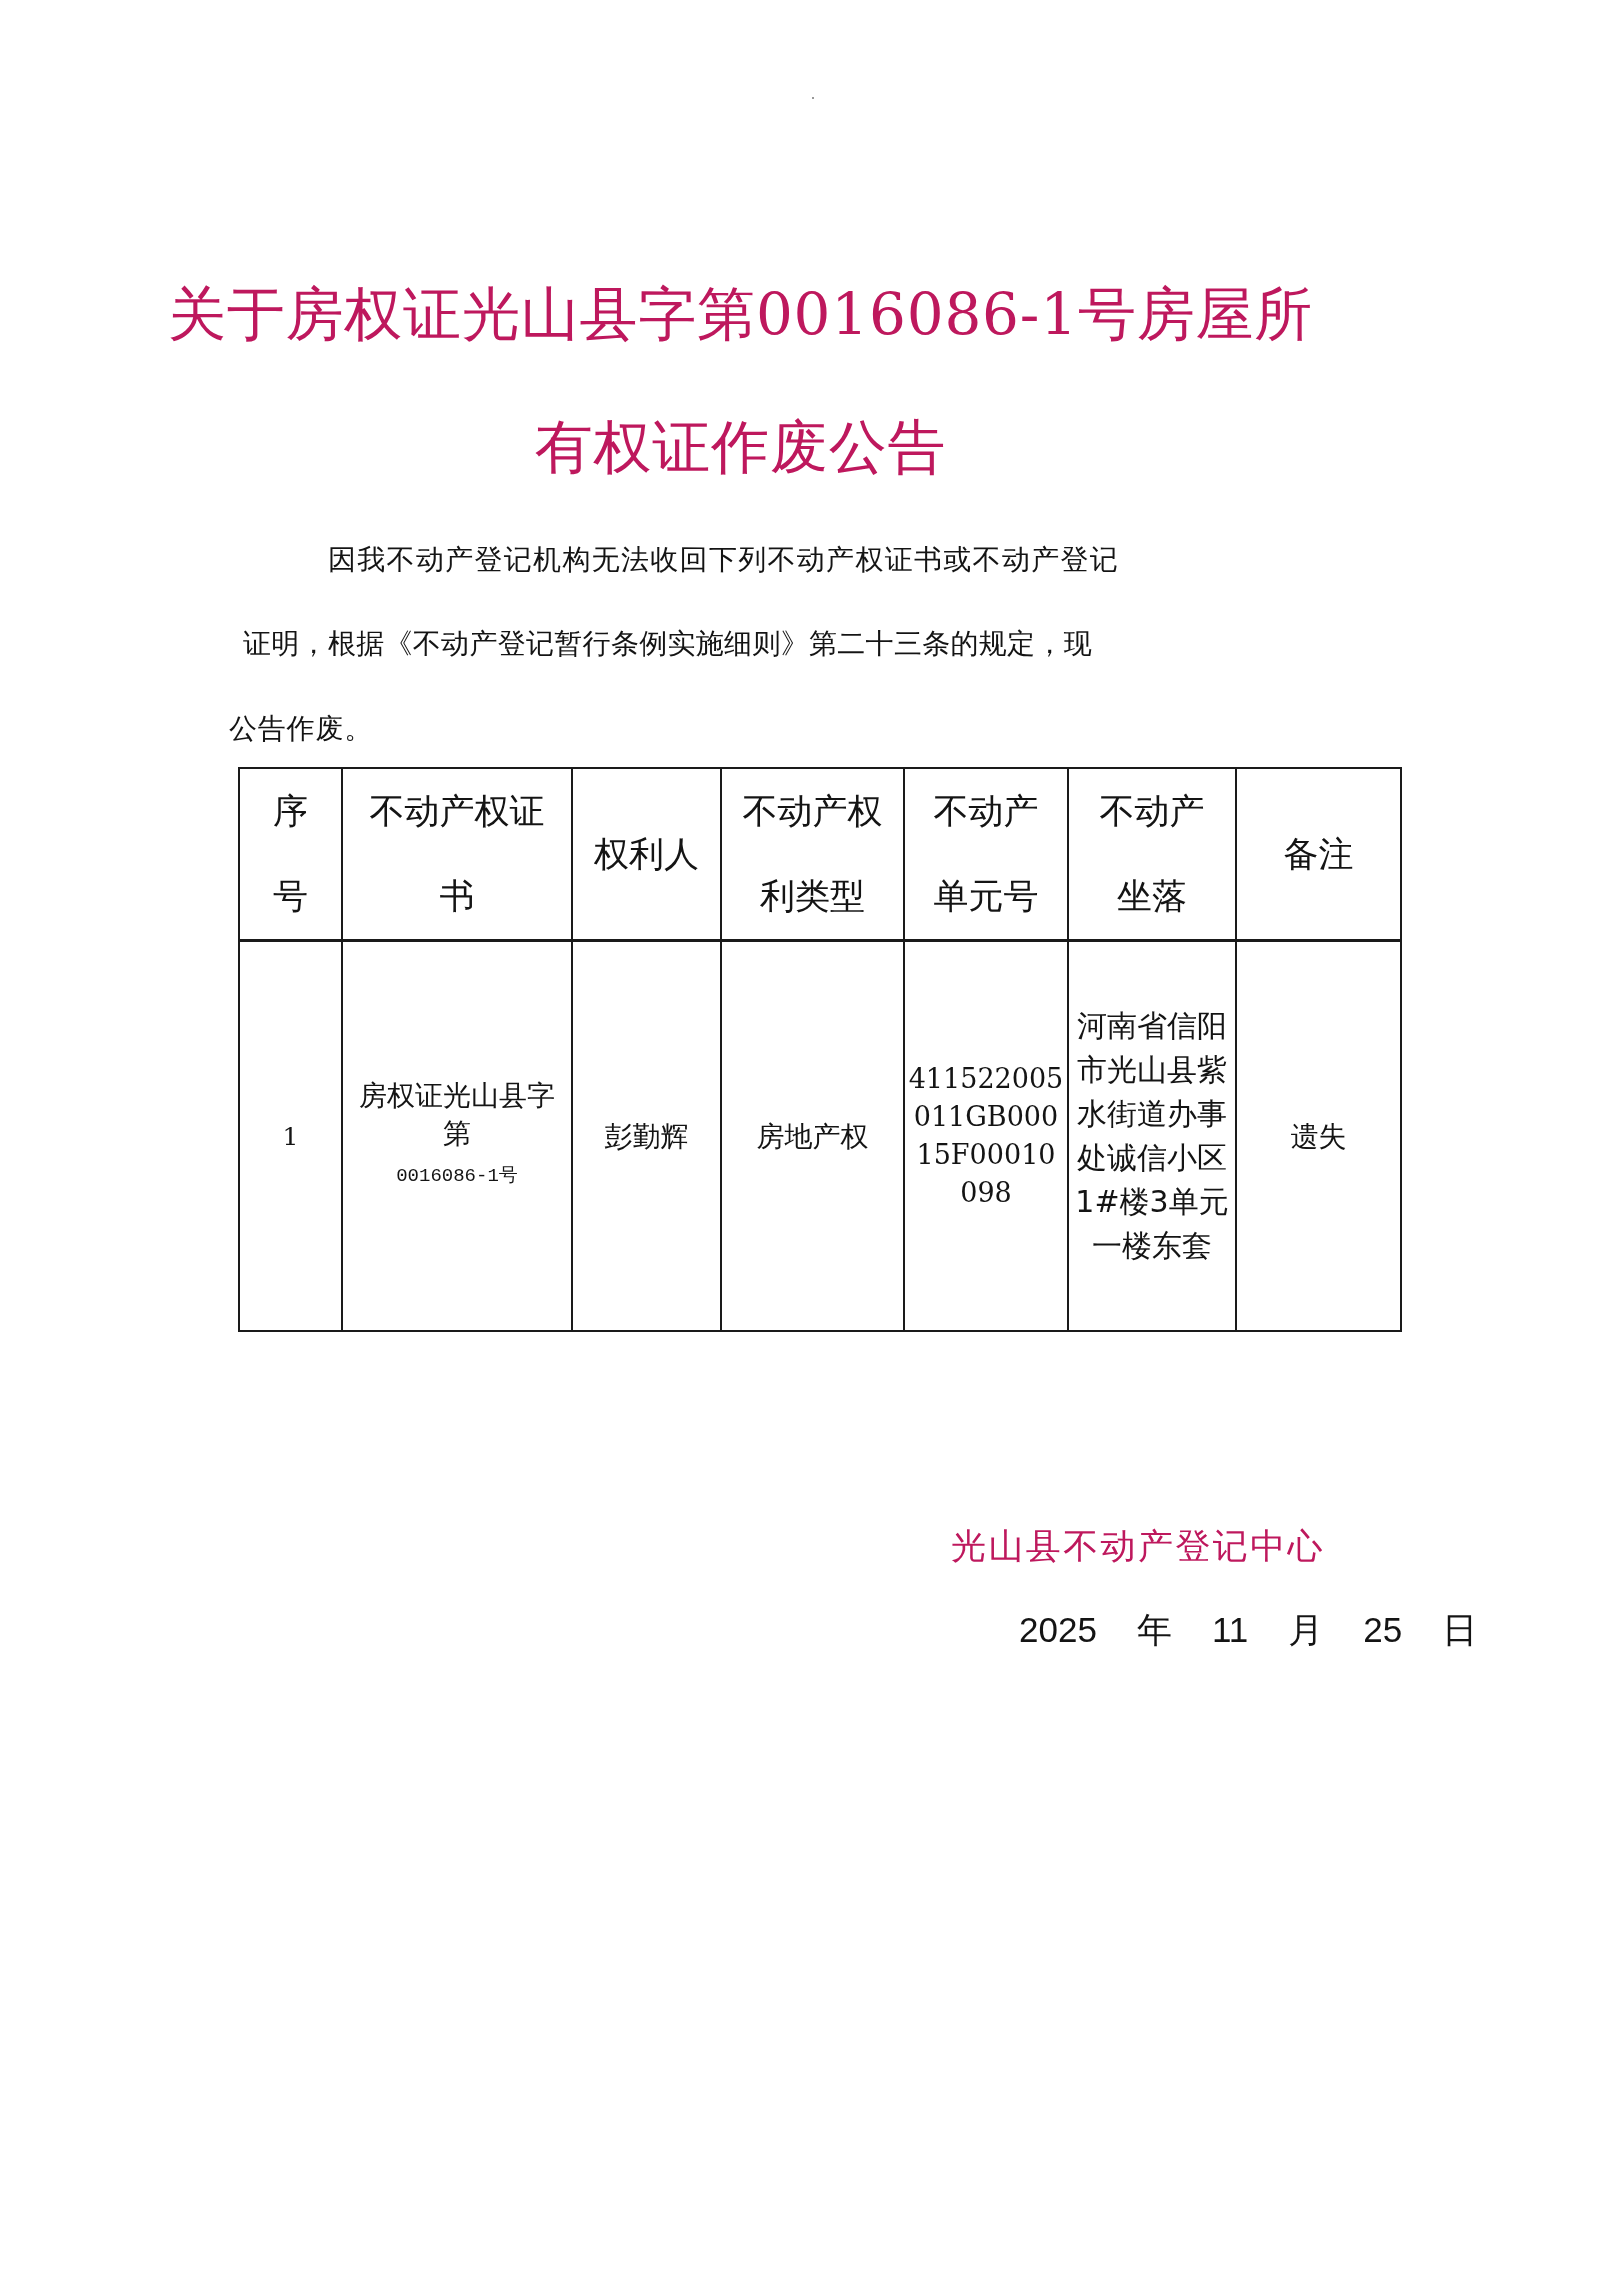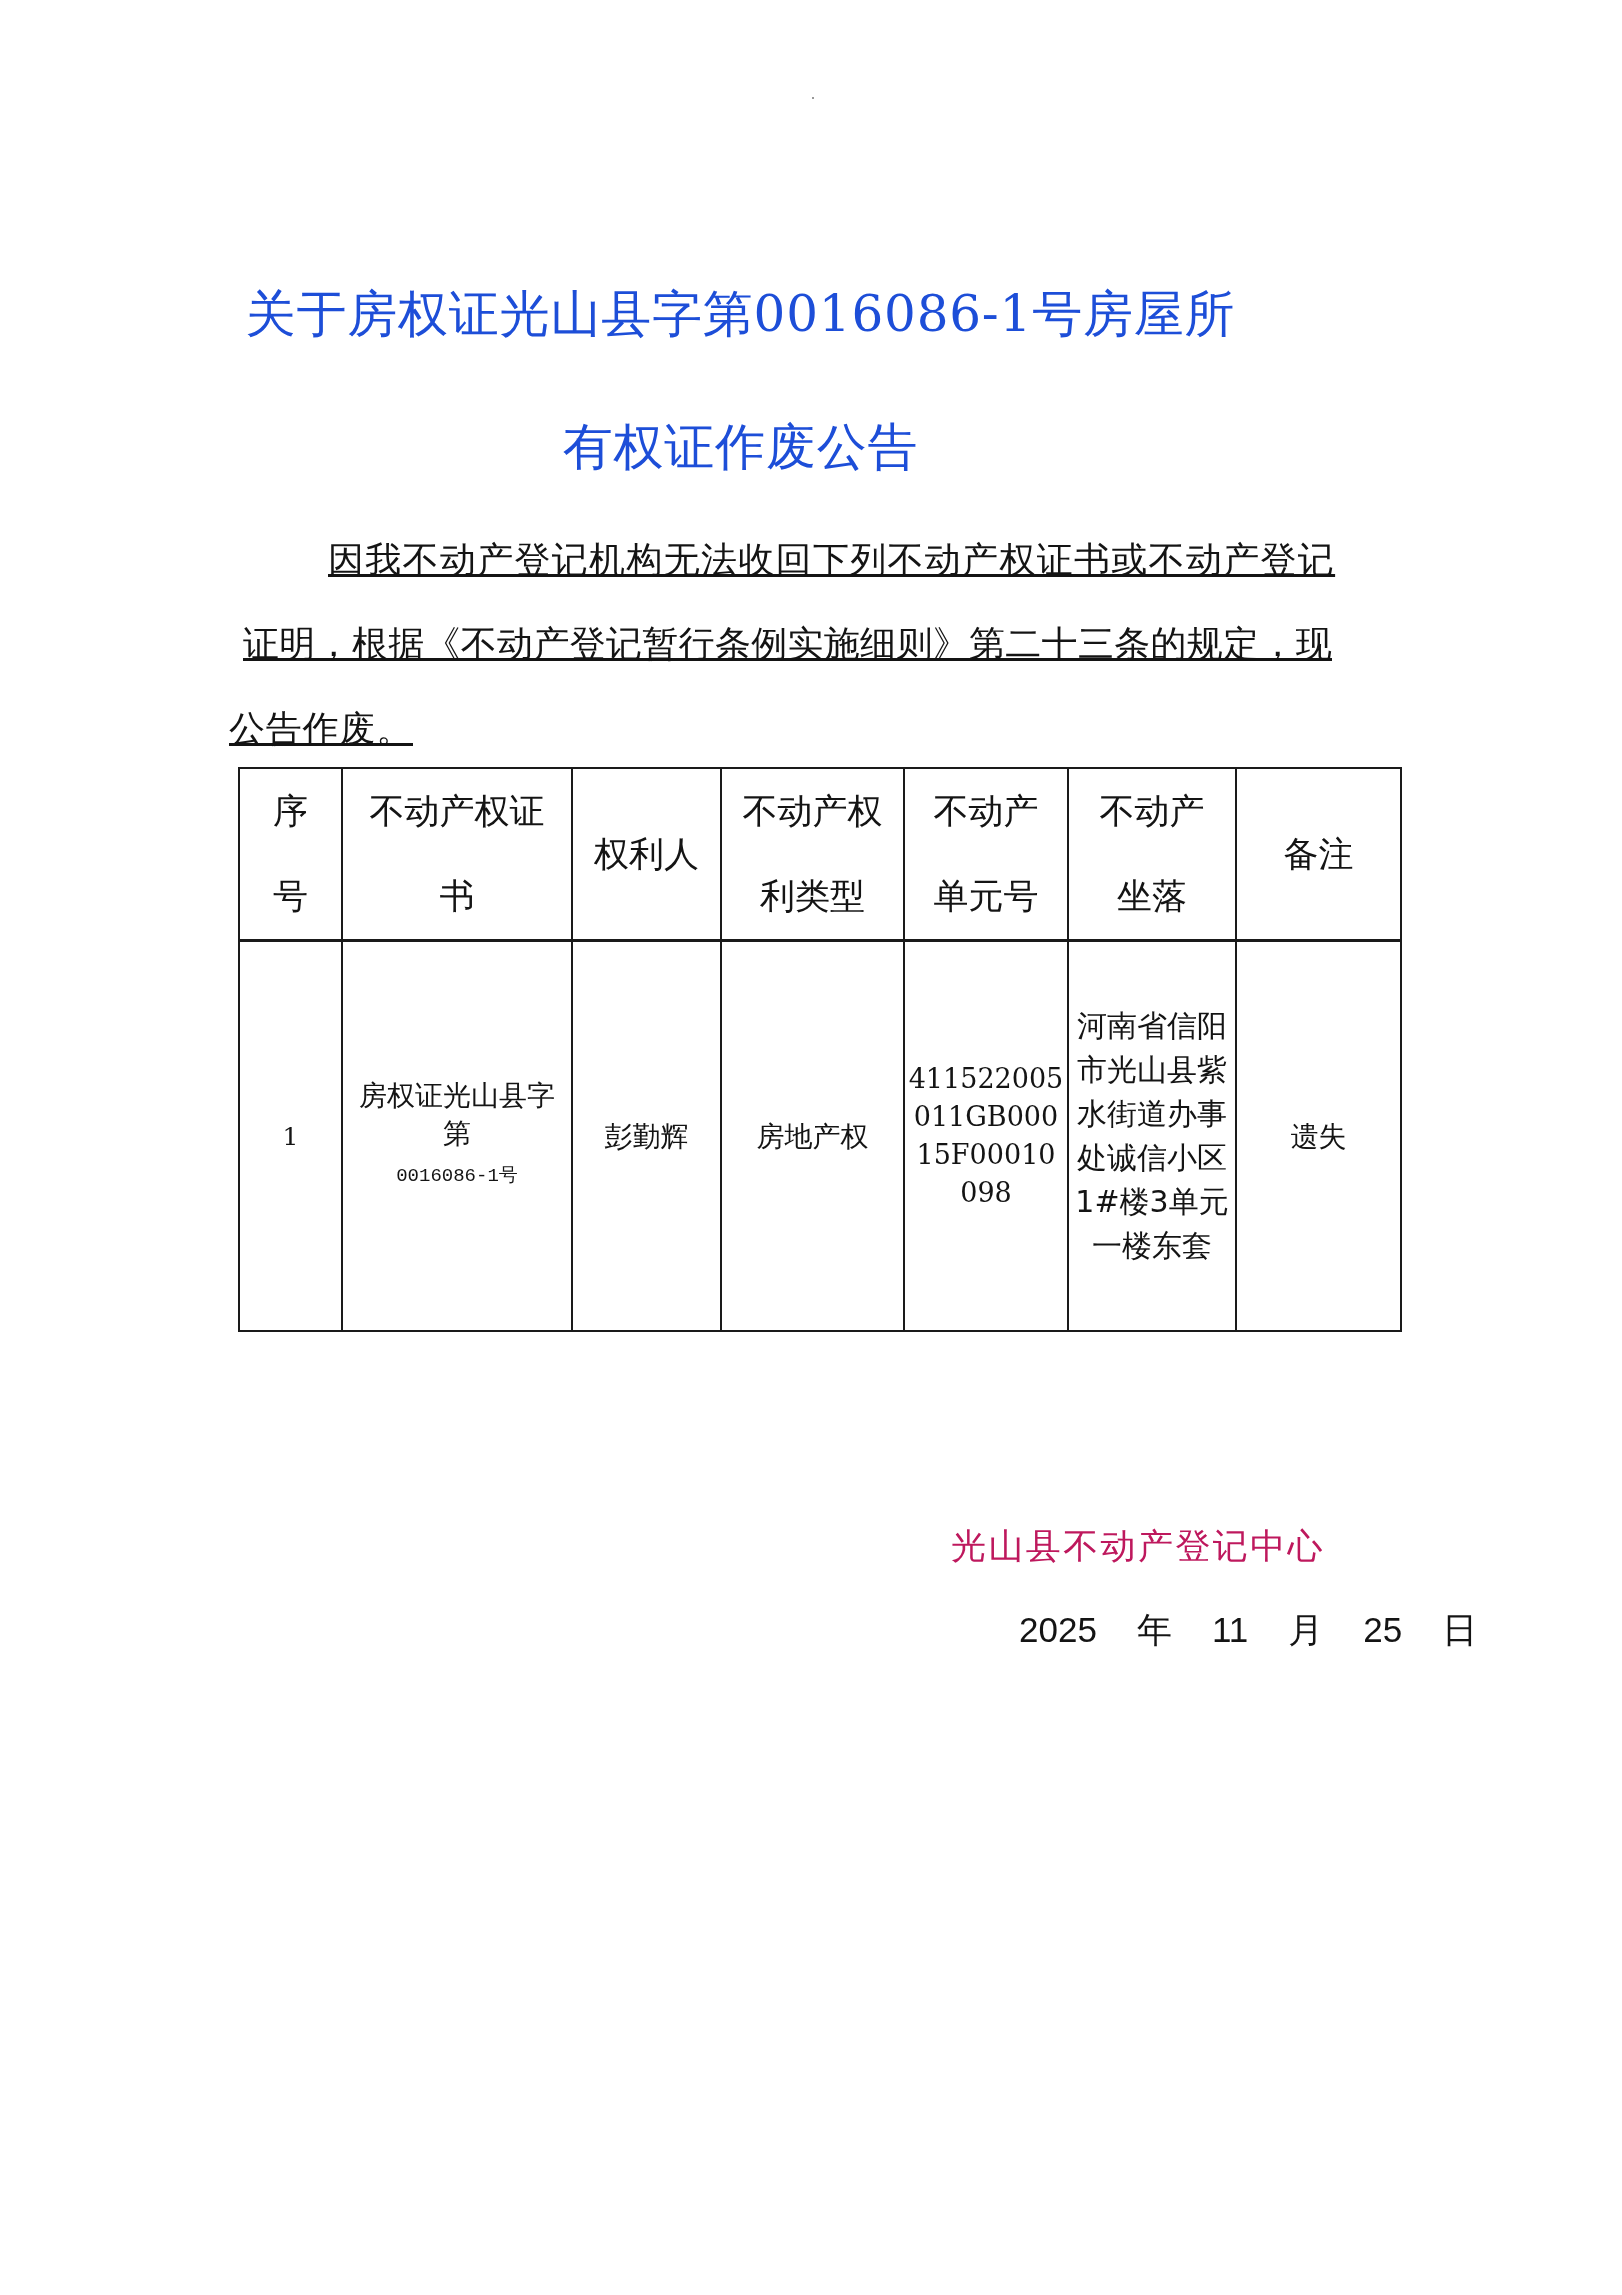--- a/index.html
+++ b/index.html
@@ -25,38 +25,37 @@
       position: absolute;
       left: 812px; top: 97px;
       width: 2.4px; height: 2.4px;
       background: #777;
       border-radius: 50%;
     }
     .title-line {
       position: absolute;
       left: 0; width: 1481px;
       text-align: center;
-      font-size: 50px;
+      font-size: 58px;
       line-height: 71px;
       letter-spacing: 0.8px;
       font-family: "DejaVu Serif", "Liberation Serif", serif;
-      color: #1d4ed8;
+      color: #be185d;
       white-space: nowrap;
     }
     .title-line.l1 { top: 279px; }
     .title-line.l2 { top: 381px; margin-top: 31px; }
 
     .para-line {
       position: absolute;
-      font-size: 36px;
+      font-size: 28px;
       line-height: 47px;
       white-space: nowrap;
       color: #141414;
       font-family: "DejaVu Sans", "Liberation Sans", sans-serif;
-      text-decoration: underline;
     }
     .para-line.p1 { left: 328px; top: 536px; letter-spacing: 1.3px; }
     .para-line.p2 { left: 243px; top: 620px; letter-spacing: 0.3px; }
     .para-line.p3 { left: 229px; top: 705px; letter-spacing: 0.8px; }
 
     table.notice {
       position: absolute;
       left: 238px;
       top: 767px;
       width: 1161px;

